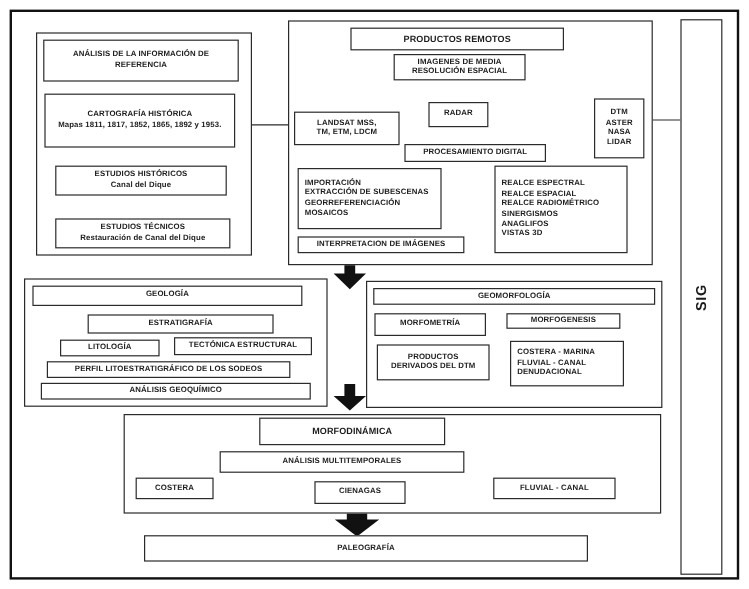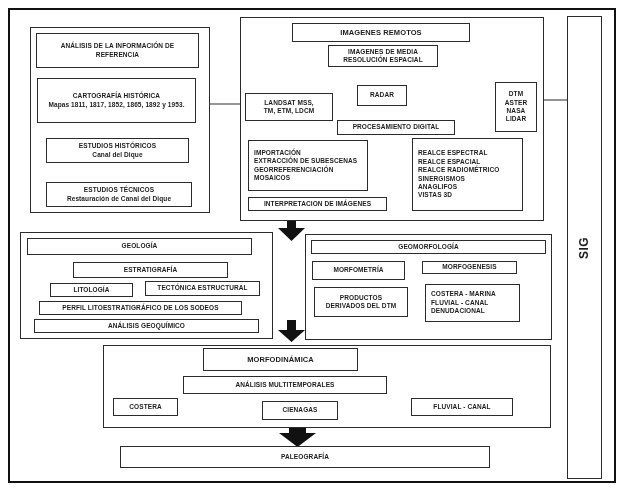--- a/index.html
+++ b/index.html
@@ -89,21 +89,21 @@
     <div class="ln">ESTUDIOS HISTÓRICOS</div>
     <div class="ln">Canal del Dique</div>
   </div>
   <div class="box" style="left:46px;top:182px;width:146px;height:25px;">
     <div class="ln">ESTUDIOS TÉCNICOS</div>
     <div class="ln">Restauración de Canal del Dique</div>
   </div>
 
   <div class="panel" style="left:240px;top:17px;width:302px;height:202px;"></div>
   <div class="box fs7" style="left:292px;top:23px;width:178px;height:19px;">
-    <div class="ln">IMAGENES REMOTOS</div>
+    <div class="ln">PRODUCTOS REMOTOS</div>
   </div>
   <div class="box" style="left:328px;top:45px;width:110px;height:22px;">
     <div class="ln">IMAGENES DE MEDIA</div>
     <div class="ln">RESOLUCIÓN ESPACIAL</div>
   </div>
   <div class="box" style="left:245px;top:93px;width:88px;height:28px;">
     <div class="ln">LANDSAT MSS,</div>
     <div class="ln">TM, ETM, LDCM</div>
   </div>
   <div class="box" style="left:357px;top:85px;width:50px;height:21px;">
@@ -170,21 +170,21 @@
     <div class="ln">PRODUCTOS</div>
     <div class="ln">DERIVADOS DEL DTM</div>
   </div>
   <div class="box list" style="left:425px;top:284px;width:95px;height:38px;">
     <div class="ln">COSTERA - MARINA</div>
     <div class="ln">FLUVIAL - CANAL</div>
     <div class="ln">DENUDACIONAL</div>
   </div>
 
   <div class="panel" style="left:103px;top:345px;width:446px;height:81px;"></div>
-  <div class="box fs7" style="left:203px;top:348px;width:155px;height:23px;">
+  <div class="box fs7" style="left:216px;top:348px;width:155px;height:23px;">
     <div class="ln">MORFODINÁMICA</div>
   </div>
   <div class="box" style="left:183px;top:376px;width:204px;height:18px;">
     <div class="ln">ANÁLISIS MULTITEMPORALES</div>
   </div>
   <div class="box" style="left:113px;top:398px;width:65px;height:18px;">
     <div class="ln">COSTERA</div>
   </div>
   <div class="box" style="left:262px;top:401px;width:76px;height:19px;">
     <div class="ln">CIENAGAS</div>

